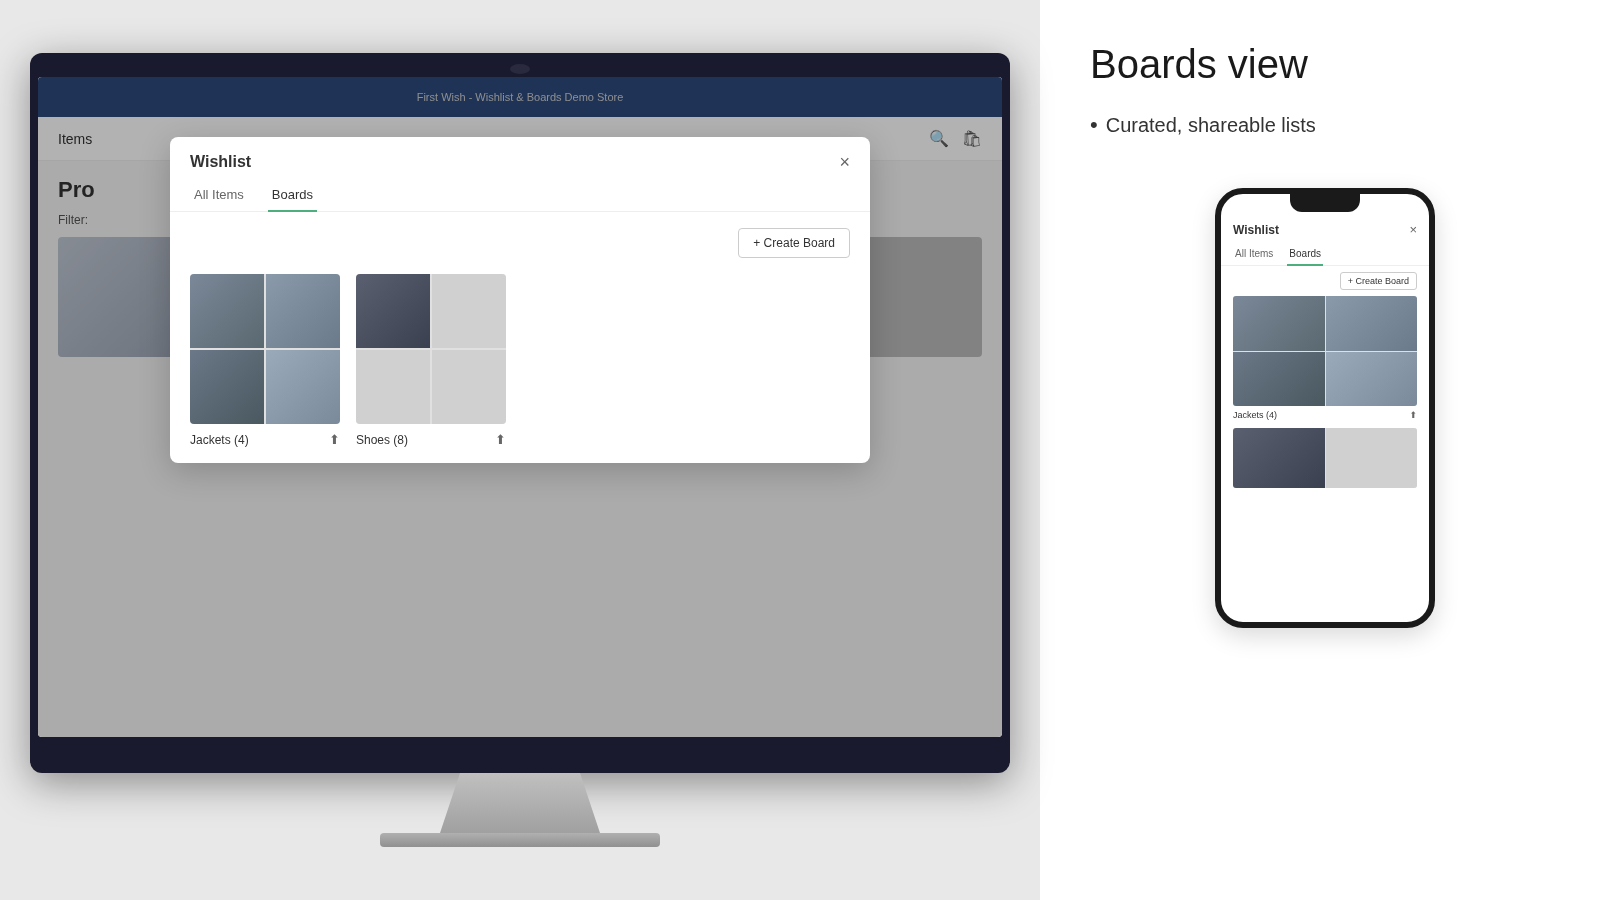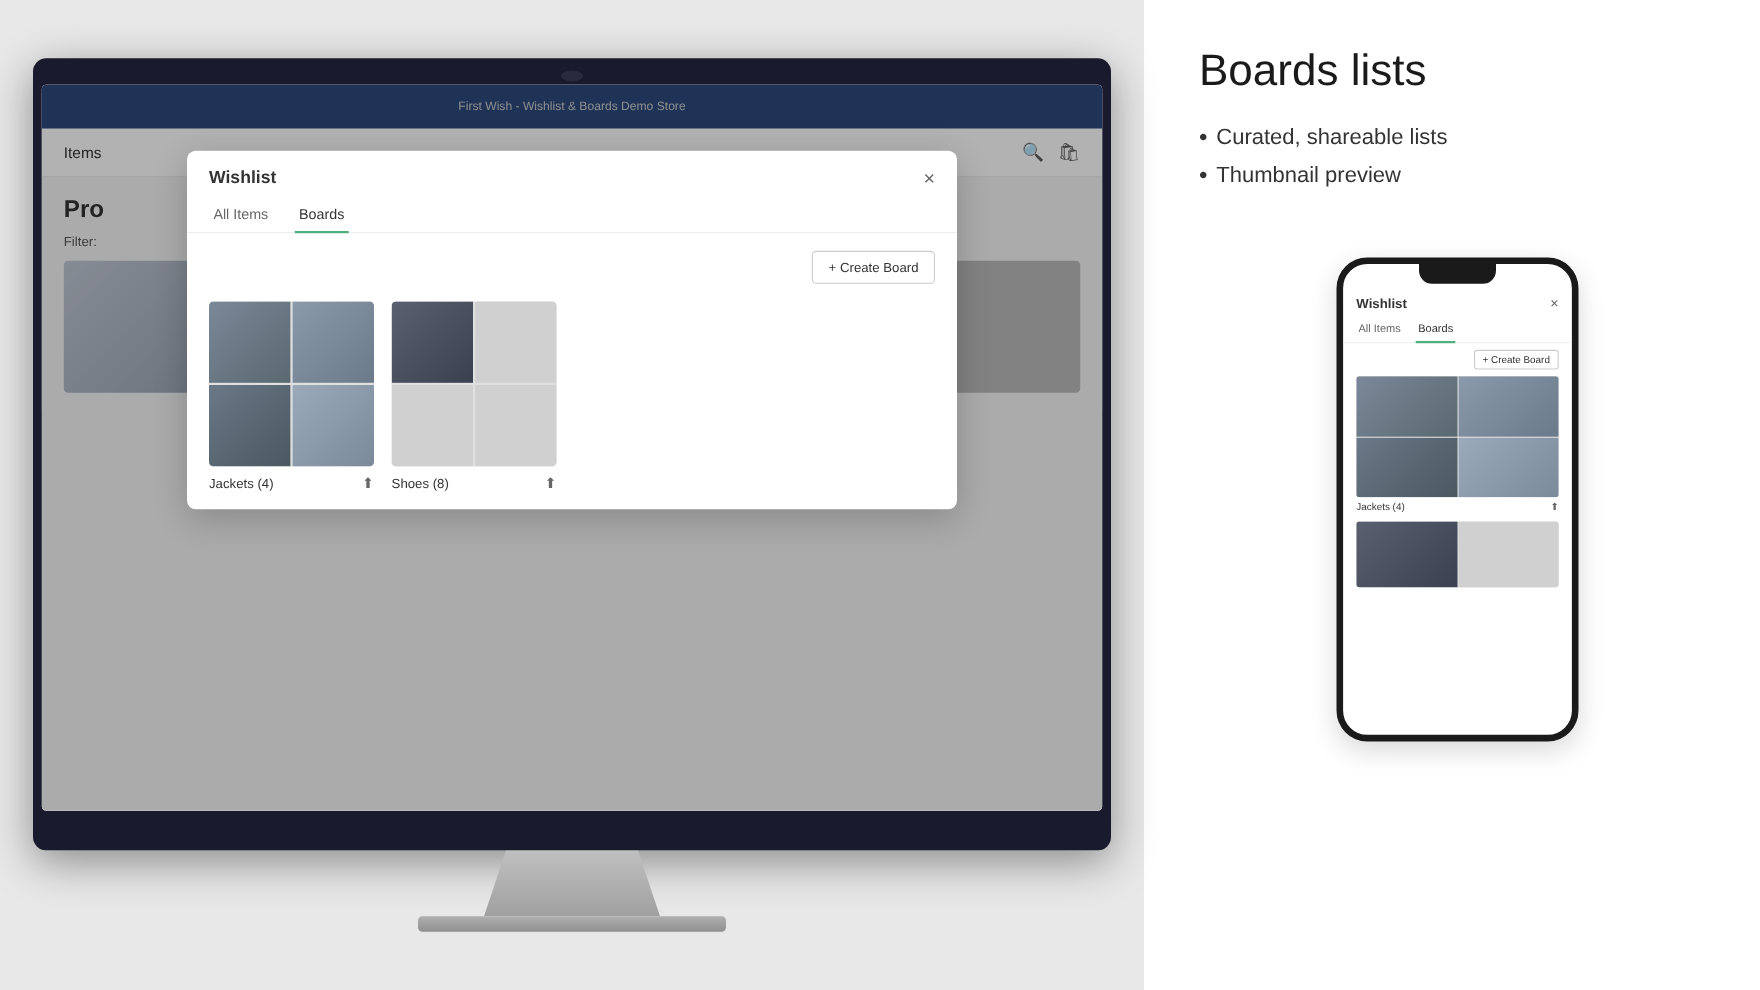--- a/index.html
+++ b/index.html
@@ -321,21 +321,21 @@
     .feature-title {
       font-size: 40px;
       font-weight: 300;
       color: #1a1a1a;
       margin-bottom: 20px;
       line-height: 1.2;
     }
 
     .feature-list {
       list-style: none;
-      margin-bottom: 48px;
+      margin-bottom: 36px;
       text-align: right;
     }
 
     .feature-list li {
       font-size: 20px;
       color: #333;
       padding: 4px 0;
       display: flex;
       align-items: center;
       gap: 8px;
@@ -565,24 +565,23 @@
 
         </div>
       </div>
     </div>
     <div class="monitor-stand"></div>
     <div class="monitor-base"></div>
   </div>
 </div>
 
 <div class="right-section">
-  <h1 class="feature-title">Boards lists</h1>
+  <h1 class="feature-title">Boards view</h1>
   <ul class="feature-list">
     <li>Curated, shareable lists</li>
-    <li>Thumbnail preview</li>
   </ul>
 
   <div class="phone-container">
     <div class="phone">
       <div class="phone-notch"></div>
       <div class="phone-screen">
         <div class="phone-modal-header">
           <span class="phone-modal-title">Wishlist</span>
           <span class="phone-close">×</span>
         </div>

